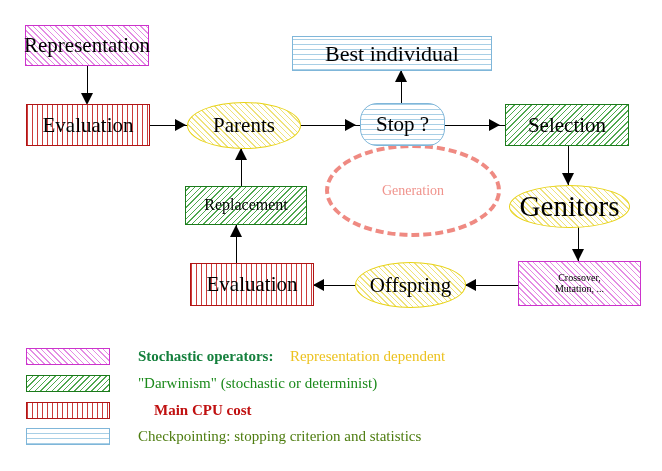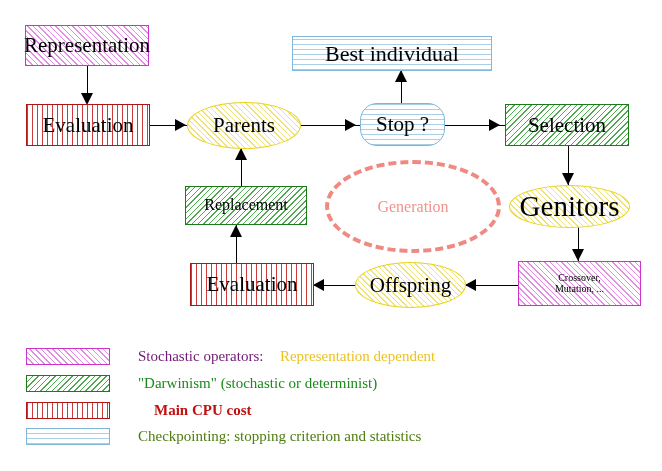--- a/index.html
+++ b/index.html
@@ -75,32 +75,32 @@
   .arrow{position:absolute;width:0;height:0;z-index:2;}
   .arrow-r{border-top:6px solid transparent;border-bottom:6px solid transparent;border-left:11px solid #000;}
   .arrow-l{border-top:6px solid transparent;border-bottom:6px solid transparent;border-right:11px solid #000;}
   .arrow-d{border-left:6px solid transparent;border-right:6px solid transparent;border-top:12px solid #000;}
   .arrow-u{border-left:6px solid transparent;border-right:6px solid transparent;border-bottom:12px solid #000;}
 
   
   .legend-row{position:absolute;left:26px;display:flex;align-items:center;}
   .swatch{width:84px;height:17px;box-sizing:border-box;flex:none;}
   .legend-text{margin-left:28px;white-space:nowrap;font-size:15px;}
-  .lg-magenta{color:#701a75;font-weight:normal;}
+  .lg-magenta{color:#15803d;font-weight:bold;}
   .lg-yellow{color:#ecc21f;}
   .lg-green{color:#1b8a1b;}
   .lg-red{color:#c01010;font-weight:bold;}
   .lg-blue{color:#4d7c0f;margin-top:36px;}
 </style>
 </head>
 <body>
 
 <div id="stage">
 
-  <div class="gen-ellipse" style="left:325px;top:160px;width:176px;height:93px;font-size:16px;font-family:Liberation Serif, serif;">
+  <div class="gen-ellipse" style="left:325px;top:144px;width:176px;height:93px;font-size:14px;font-family:Liberation Serif, serif;">
     <span class="lbl">Generation</span>
   </div>
 
   <div class="line-v" style="left:87px;top:65px;height:30px;"></div>
   <div class="arrow arrow-d" style="left:81px;top:93px;"></div>
 
   <div class="line-h" style="left:149px;top:125px;width:38px;"></div>
   <div class="arrow arrow-r" style="left:175px;top:119px;"></div>
 
   <div class="line-h" style="left:300px;top:125px;width:60px;"></div>

